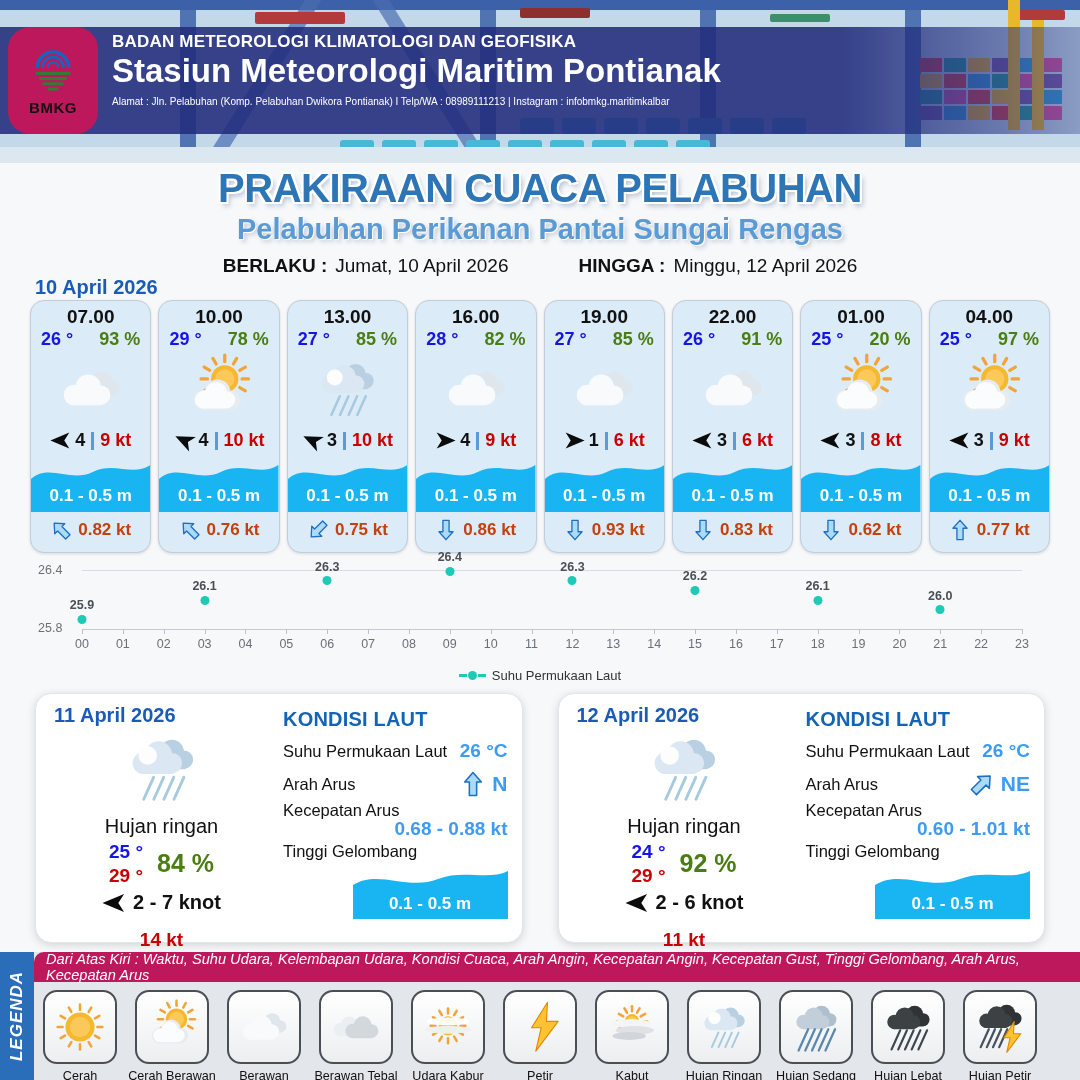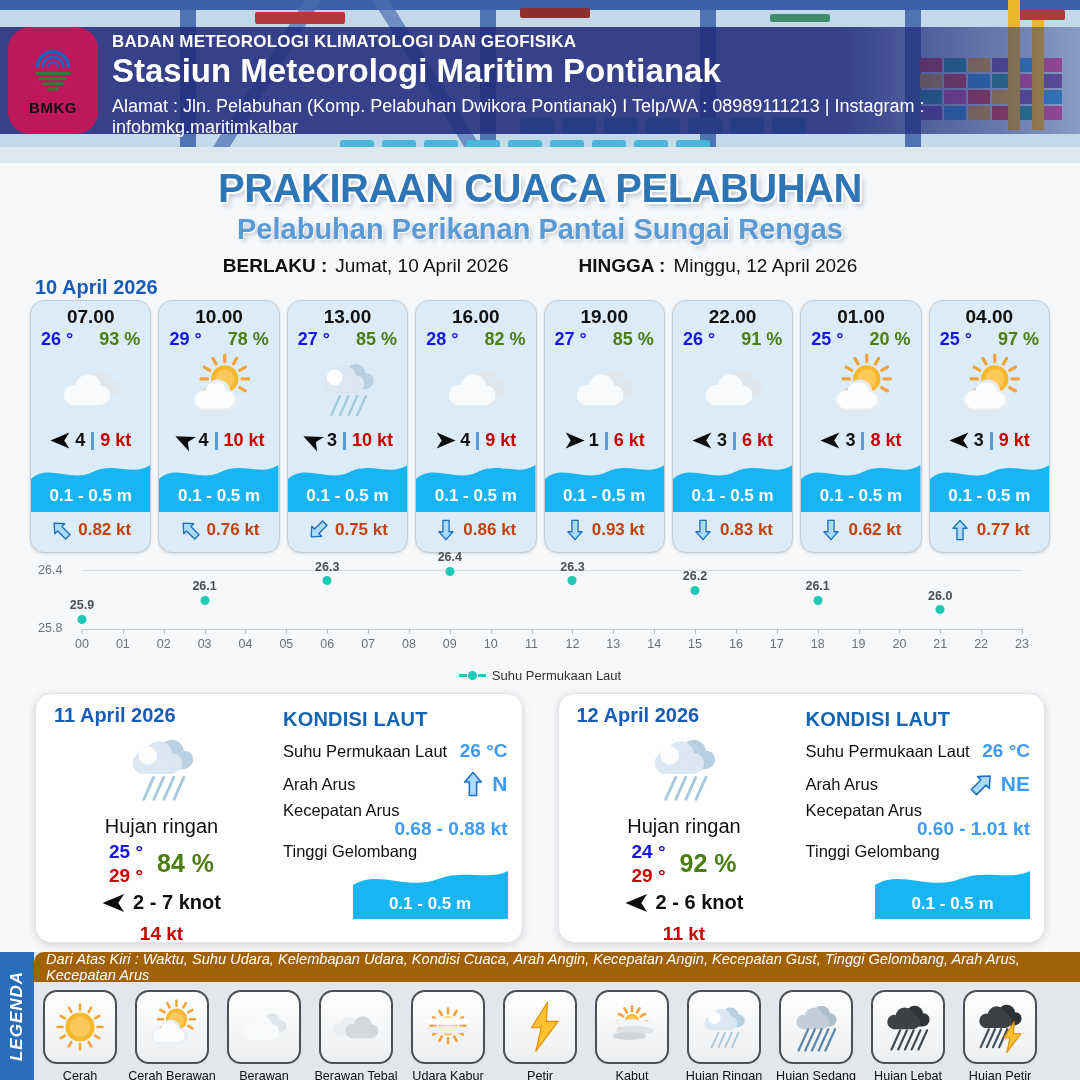--- a/index.html
+++ b/index.html
@@ -19,21 +19,21 @@
   .h-boat{position:absolute;border-radius:2px;}
   .overlay{position:absolute;left:0;top:27px;height:107px;width:100%;
     background:linear-gradient(90deg,rgba(34,44,124,.88) 0%,rgba(34,44,124,.88) 78%,rgba(34,44,124,.55) 93%,rgba(34,44,124,.35) 100%);}
   .badge{position:absolute;left:8px;top:27px;width:90px;height:107px;background:#be185d;border-radius:22px;
          display:flex;flex-direction:column;align-items:center;justify-content:center;gap:2px;z-index:3;}
   .badge svg{width:52px;height:52px;}
   .badge-text{font-size:15px;font-weight:bold;color:#111;letter-spacing:.5px;}
   .h-text{position:absolute;left:112px;top:32px;z-index:3;color:#fff;}
   .h-org{font-size:17px;font-weight:bold;letter-spacing:.2px;}
   .h-station{font-size:33px;font-weight:bold;margin-top:2px;line-height:1.05;}
-  .h-addr{font-size:18px;margin-top:7px;}
+  .h-addr{font-size:10px;margin-top:7px;}
   
   .titleblock{position:absolute;left:0;top:166px;width:100%;text-align:center;}
   .t-main{font-size:40px;font-weight:800;color:#2e75b6;letter-spacing:-.5px;
     text-shadow:2px 2px 0 #fff,-2px -2px 0 #fff,2px -2px 0 #fff,-2px 2px 0 #fff,3px 4px 5px rgba(60,80,120,.35);}
   .t-sub{font-size:29px;font-weight:bold;color:#5b9bd5;margin-top:2px;
     text-shadow:1px 1px 0 #fff,3px 3px 4px rgba(60,80,120,.25);}
   .t-dates{margin-top:9px;font-size:19px;color:#111;display:flex;justify-content:center;gap:70px;}
   .t-dates b{font-weight:bold;margin-right:8px;}
   .f-datelabel{position:absolute;left:35px;top:276px;font-size:20px;font-weight:bold;color:#1a5cb5;}
   
@@ -80,38 +80,38 @@
   .dicon svg{width:92px;height:84px;}
   .dcond{font-size:20px;color:#111;margin-top:0px;}
   .dtemps{display:flex;align-items:center;gap:14px;margin-top:2px;}
   .dtcol{display:flex;flex-direction:column;line-height:1.25;}
   .dtmin{font-size:19px;font-weight:bold;color:#1515e6;}
   .dtmax{font-size:19px;font-weight:bold;color:#c80000;}
   .dhum{font-size:25px;font-weight:bold;color:#4a7d12;}
   .dwind{display:flex;align-items:center;gap:7px;margin-top:3px;}
   .dwind .warrow svg{width:24px;height:24px;}
   .dwindtxt{font-size:20px;font-weight:bold;color:#111;}
-  .dgust{font-size:19px;font-weight:bold;color:#c80000;margin-top:8px;}
+  .dgust{font-size:19px;font-weight:bold;color:#c80000;margin-top:14px;}
   .dright{flex:1;padding-left:14px;padding-top:4px;position:relative;}
   .kheading{font-size:20px;font-weight:bold;color:#1464b4;letter-spacing:.2px;}
   .krow{display:flex;justify-content:space-between;align-items:center;margin-top:9px;}
   .klabel{font-size:16.5px;color:#111;}
   .kval{font-size:19px;font-weight:bold;color:#3d9bf5;}
   .karus{display:flex;align-items:center;gap:6px;}
   .karus .carrow svg{width:26px;height:26px;}
   .kdirtxt{font-size:21px;font-weight:bold;color:#3d9bf5;}
   .kspeedval{text-align:right;font-size:19px;font-weight:bold;color:#3d9bf5;margin-top:-2px;}
   .kwave{position:relative;width:155px;height:56px;margin-left:auto;margin-top:2px;}
   .kwave svg{position:absolute;inset:0;width:100%;height:100%;}
   .kwavetext{position:absolute;width:100%;text-align:center;bottom:5px;color:#fff;font-size:17px;font-weight:bold;}
   
   .legend{position:absolute;left:0;top:952px;width:1080px;height:128px;background:#e3e6ea;}
   .lside{position:absolute;left:0;top:0;width:34px;height:100%;background:#2a6db8;display:flex;align-items:center;justify-content:center;}
   .lside span{transform:rotate(-90deg);color:#fff;font-weight:bold;font-style:italic;font-size:17px;letter-spacing:1px;white-space:nowrap;}
-  .lbar{position:absolute;left:34px;right:0;top:0;height:30px;background:#a16207;border-top-left-radius:10px;
+  .lbar{position:absolute;left:34px;right:0;top:0;height:30px;background:#be185d;border-top-left-radius:10px;
         display:flex;align-items:center;padding-left:12px;color:#fff;font-size:14.6px;font-style:italic;box-sizing:border-box;}
   .litems{position:absolute;left:34px;right:0;top:30px;bottom:0;display:flex;align-items:flex-start;justify-content:flex-start;padding-top:8px;}
   .litem{display:flex;flex-direction:column;align-items:center;width:92px;}
   .lbox{width:70px;height:70px;border:2px solid #4a4f55;border-radius:14px;background:linear-gradient(180deg,#ffffff,#eceef0);
         display:flex;align-items:center;justify-content:center;}
   .lbox svg{width:56px;height:56px;}
   .llabel{font-size:12.6px;color:#111;margin-top:5px;white-space:nowrap;}
 </style>
 </head>
 <body>

